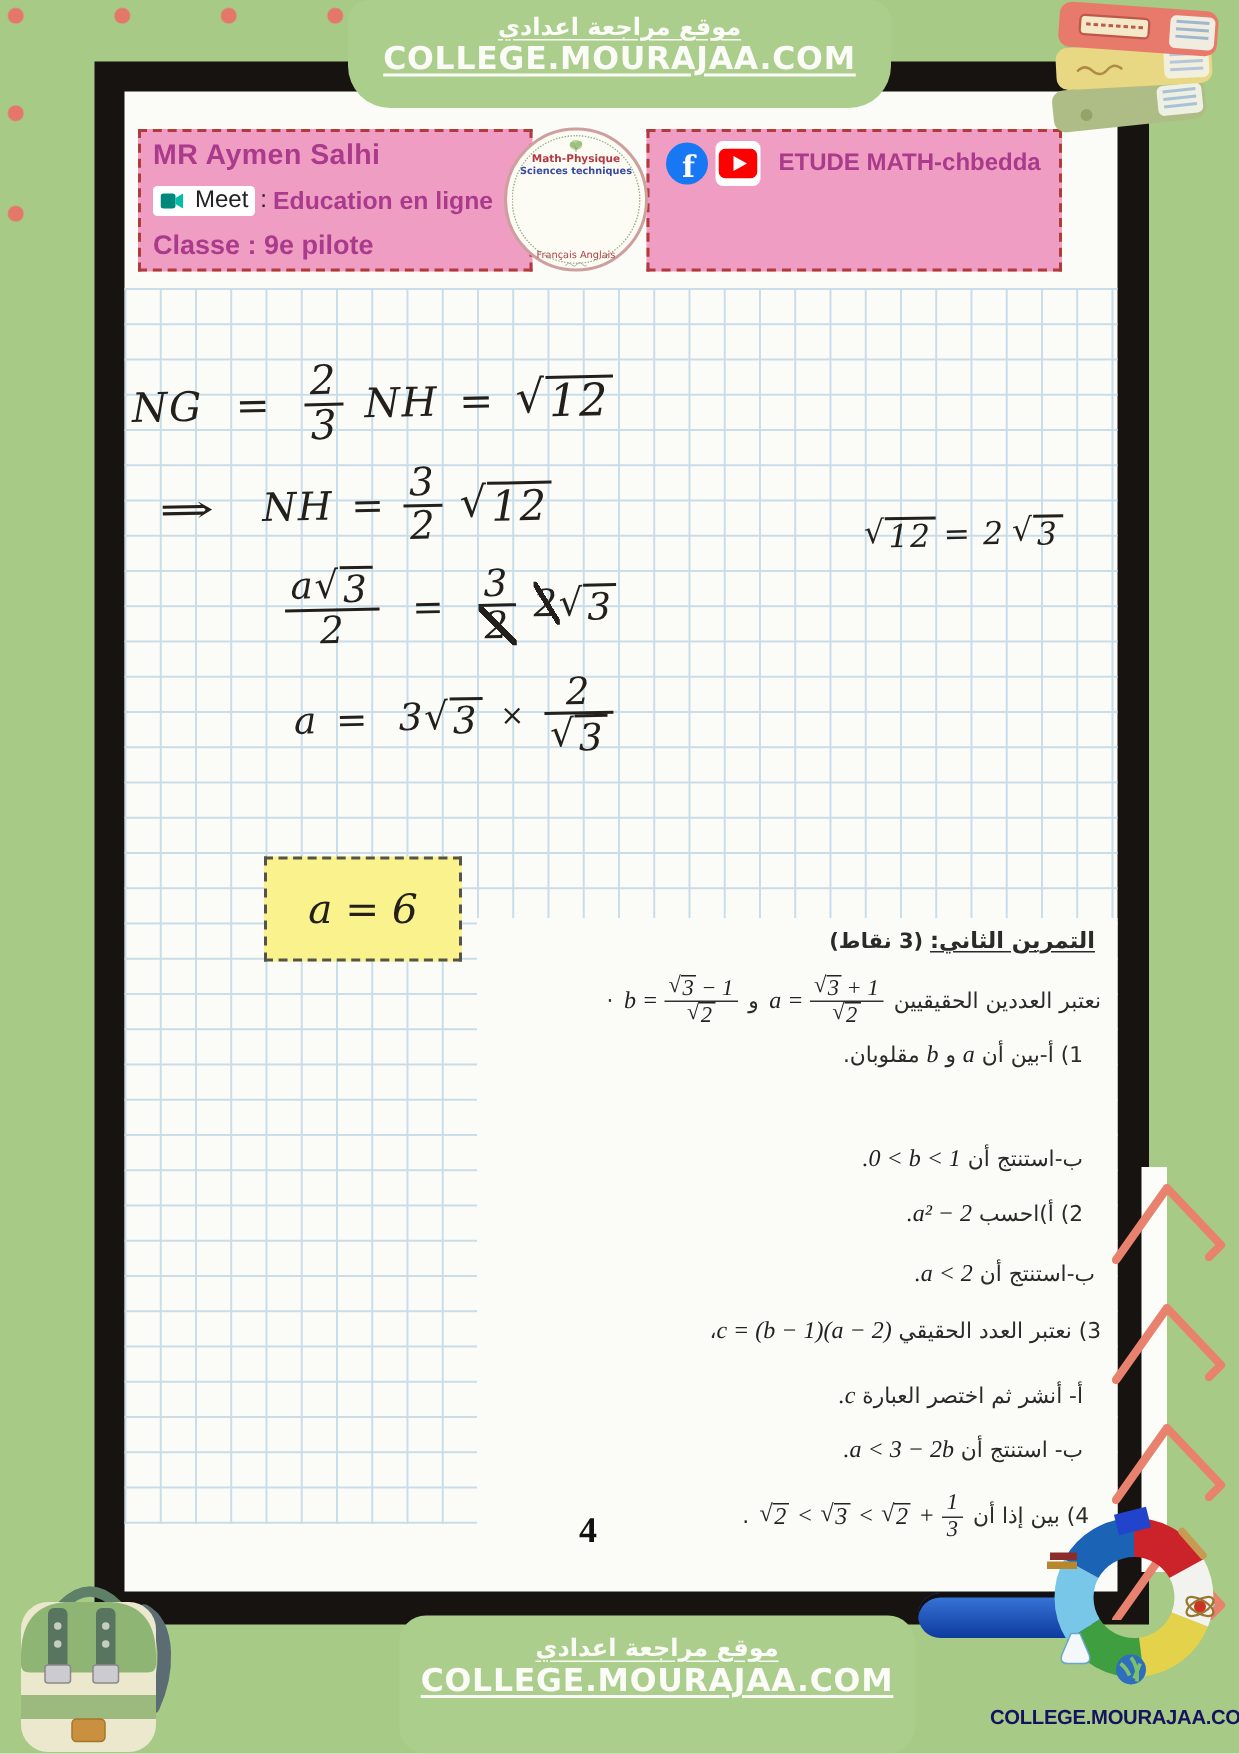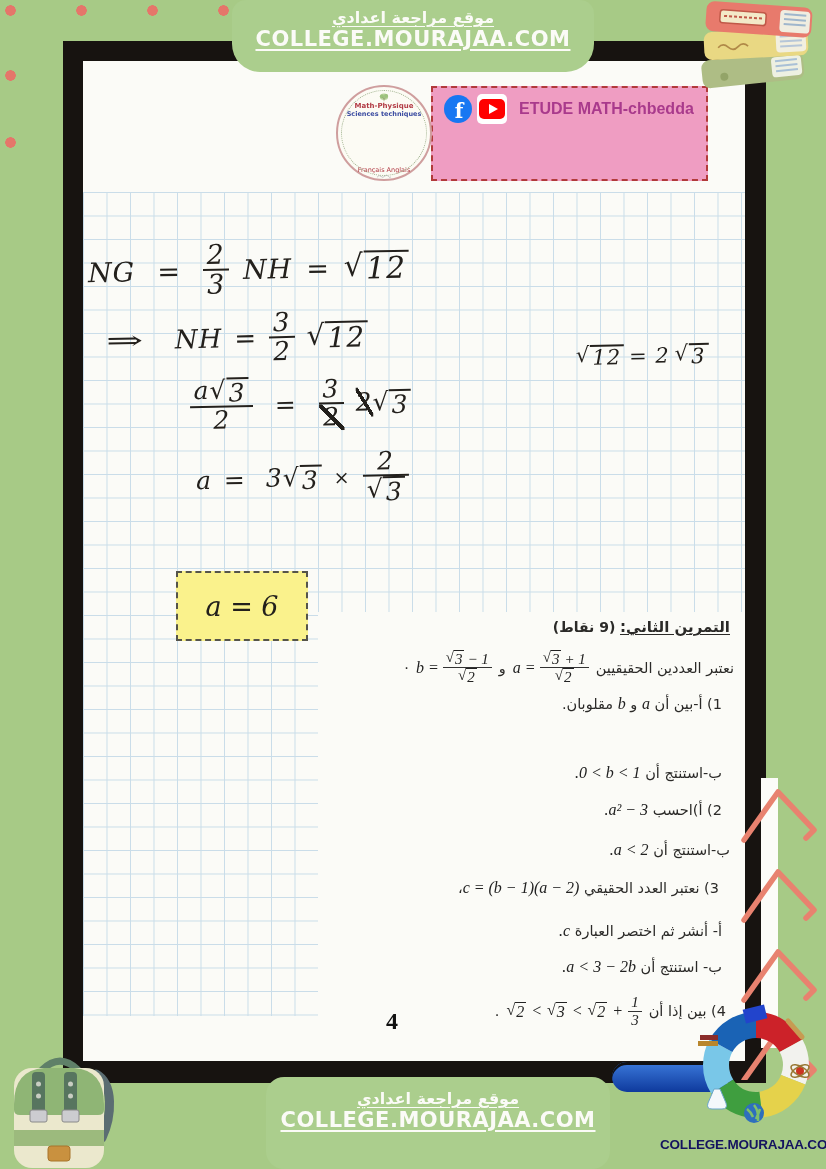--- a/index.html
+++ b/index.html
@@ -83,21 +83,21 @@
   .pfrac .pn,.pfrac .pd{display:flex;justify-content:center;align-items:flex-end;padding:0 3px;}
   .pfrac .pd{border-top:1.3px solid #333;}
   .prt{display:inline-flex;align-items:flex-start;line-height:1;}
   .prt .rr{border-top:1.3px solid currentColor;padding:1px 2px 0 1px;line-height:1;}
   .ex-title{right:96px;top:618px;}
   .ex-intro{right:92px;top:650px;}
   .q1a{right:104px;top:695px;}
   .q1b{right:104px;top:764px;}
   .q2a{right:104px;top:801px;}
   .q2b{right:96px;top:841px;}
-  .q3{right:107px;top:879px;}
+  .q3{right:92px;top:879px;}
   .q3a{right:104px;top:922px;}
   .q3b{right:104px;top:958px;}
   .q4{right:100px;top:994px;}
   .pagenum{left:386px;top:1008px;z-index:6;font-family:"Liberation Serif",serif;font-weight:bold;font-size:24px;color:#111;}
 
   
   .chevstrip{left:761px;top:778px;width:17px;height:270px;background:#fcfcf8;z-index:6;}
   .chev{left:740px;top:780px;z-index:7;}
 
   
@@ -120,20 +120,37 @@
   <div class="abs frame"></div>
   <div class="abs sheet"></div>
   <div class="abs gridbg"></div>
   <div class="abs expanel"></div>
 
   <div class="abs banner banner-top">
     <div class="bn1">موقع مراجعة اعدادي</div>
     <div class="bn2">COLLEGE.MOURAJAA.COM</div>
   </div>
 
+  <div class="abs pinkbox box-left">
+    <div class="mag teacher">MR  Aymen Salhi</div>
+    <div class="hline">
+      <span class="meetpill">
+        <span class="icontile" style="width:22px;height:18px;border-radius:2px;">
+          <svg width="16" height="12" viewBox="0 0 16 12">
+              <rect x="0" y="1" width="10" height="10" rx="2" fill="#00897b"></rect>
+              <path d="M10 4 L15 1 V11 L10 8 Z" fill="#00bfa5"></path>
+            </svg>
+        </span>
+        <span class="meettxt">Meet</span>
+      </span>
+      <span class="meettxt">:</span>
+      <span class="mag ln2">Education en ligne</span>
+    </div>
+    <div class="mag classe">Classe :  9e pilote</div>
+  </div>
 
   <div class="abs pinkbox box-right">
     <div class="hline">
       <span class="icontile" style="background:none;">
         <svg width="30" height="30" viewBox="0 0 30 30">
             <circle cx="15" cy="15" r="14" fill="#1877f2"></circle>
             <text x="16" y="24" font-size="20" font-family="DejaVu Serif" font-weight="bold" fill="#fff" text-anchor="middle">f</text>
           </svg>
       </span>
       <span class="icontile">
@@ -242,21 +259,21 @@
         </span>
     </span>
   </div>
 
   <div class="abs resultbox">
     <span>a = 6</span>
   </div>
 
   <div class="abs exline ex-title">
     <span class="title-main">التمرين الثاني:</span>
-    <span class="title-pts">(9 نقاط)</span>
+    <span class="title-pts">(3 نقاط)</span>
   </div>
 
   <div class="abs exline exflex ex-intro">
     <span>نعتبر العددين الحقيقيين</span>
     <span class="m exflex" style="gap:4px;">
       <span>a =</span>
       <span class="pfrac">
         <span class="pn">
             <span class="prt">
               <span class="rs">√</span>
@@ -302,21 +319,21 @@
     <span>مقلوبان.</span>
   </div>
 
   <div class="abs exline q1b">
     <span>ب-استنتج أن</span>
     <span class="m">0 &lt; b &lt; 1</span><span class="m">.</span>
   </div>
 
   <div class="abs exline q2a">
     <span>2) أ)احسب</span>
-    <span class="m">a² − 3</span><span class="m">.</span>
+    <span class="m">a² − 2</span><span class="m">.</span>
   </div>
 
   <div class="abs exline q2b">
     <span>ب-استنتج أن</span>
     <span class="m">a &lt; 2</span><span class="m">.</span>
   </div>
 
   <div class="abs exline q3">
     <span>3) نعتبر العدد الحقيقي</span>
     <span class="m">c = (b − 1)(a − 2)</span><span>،</span>

